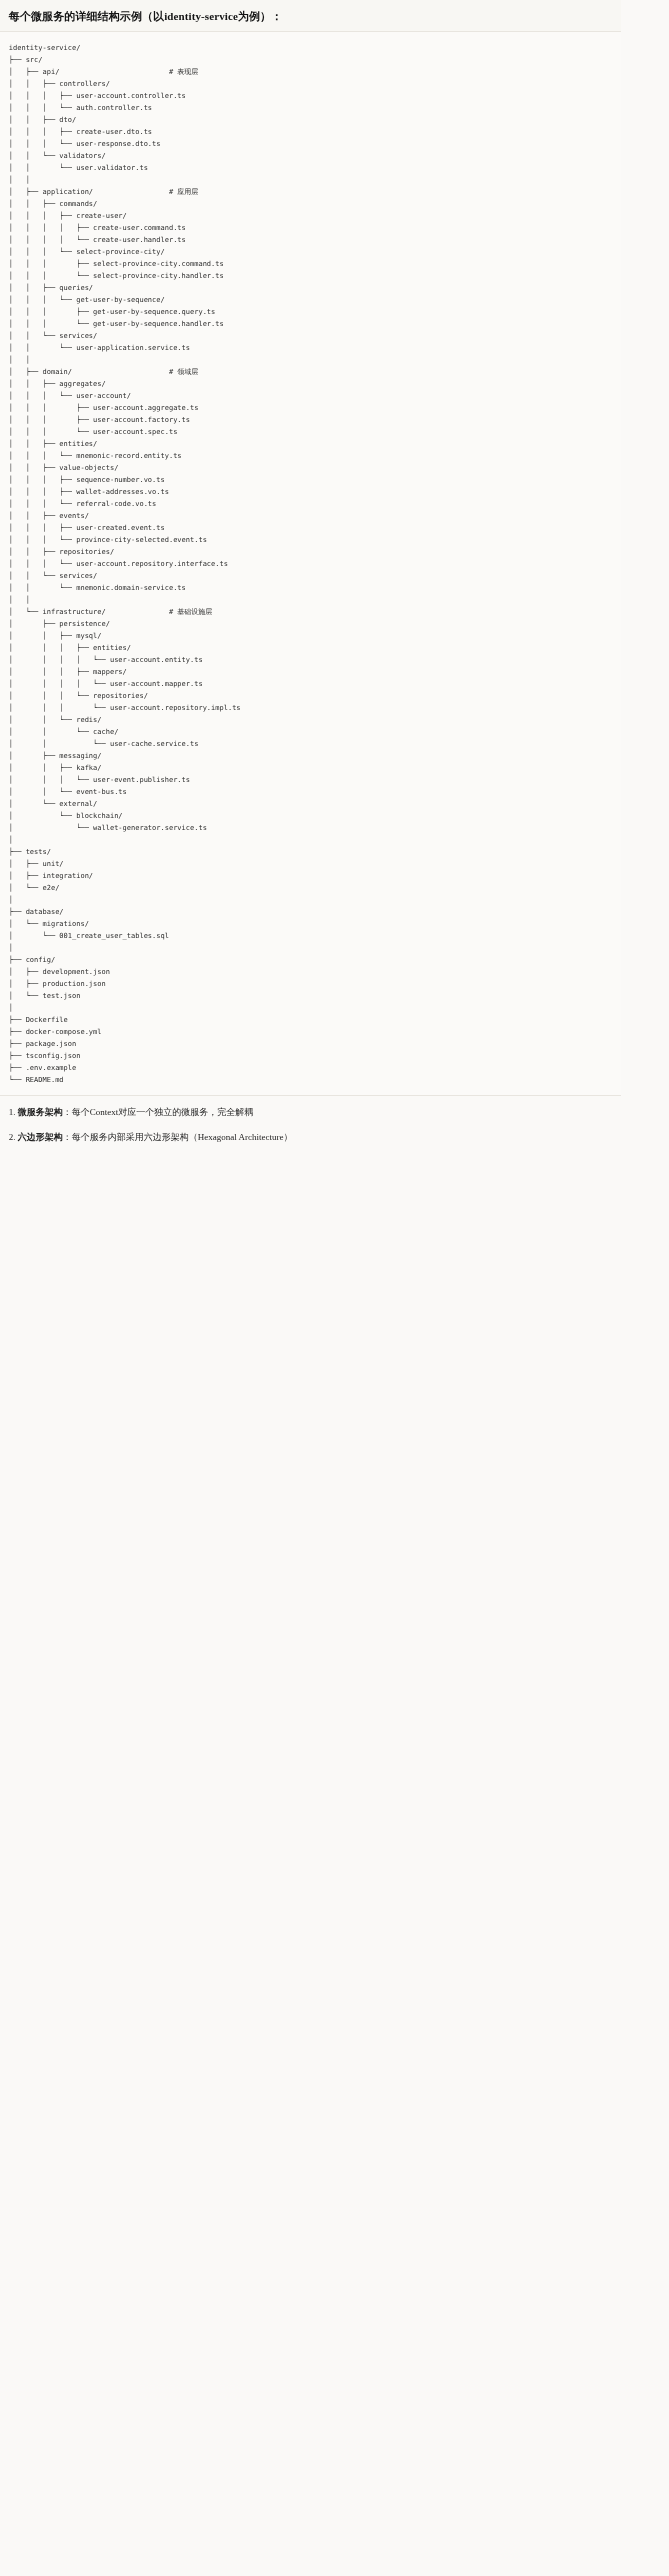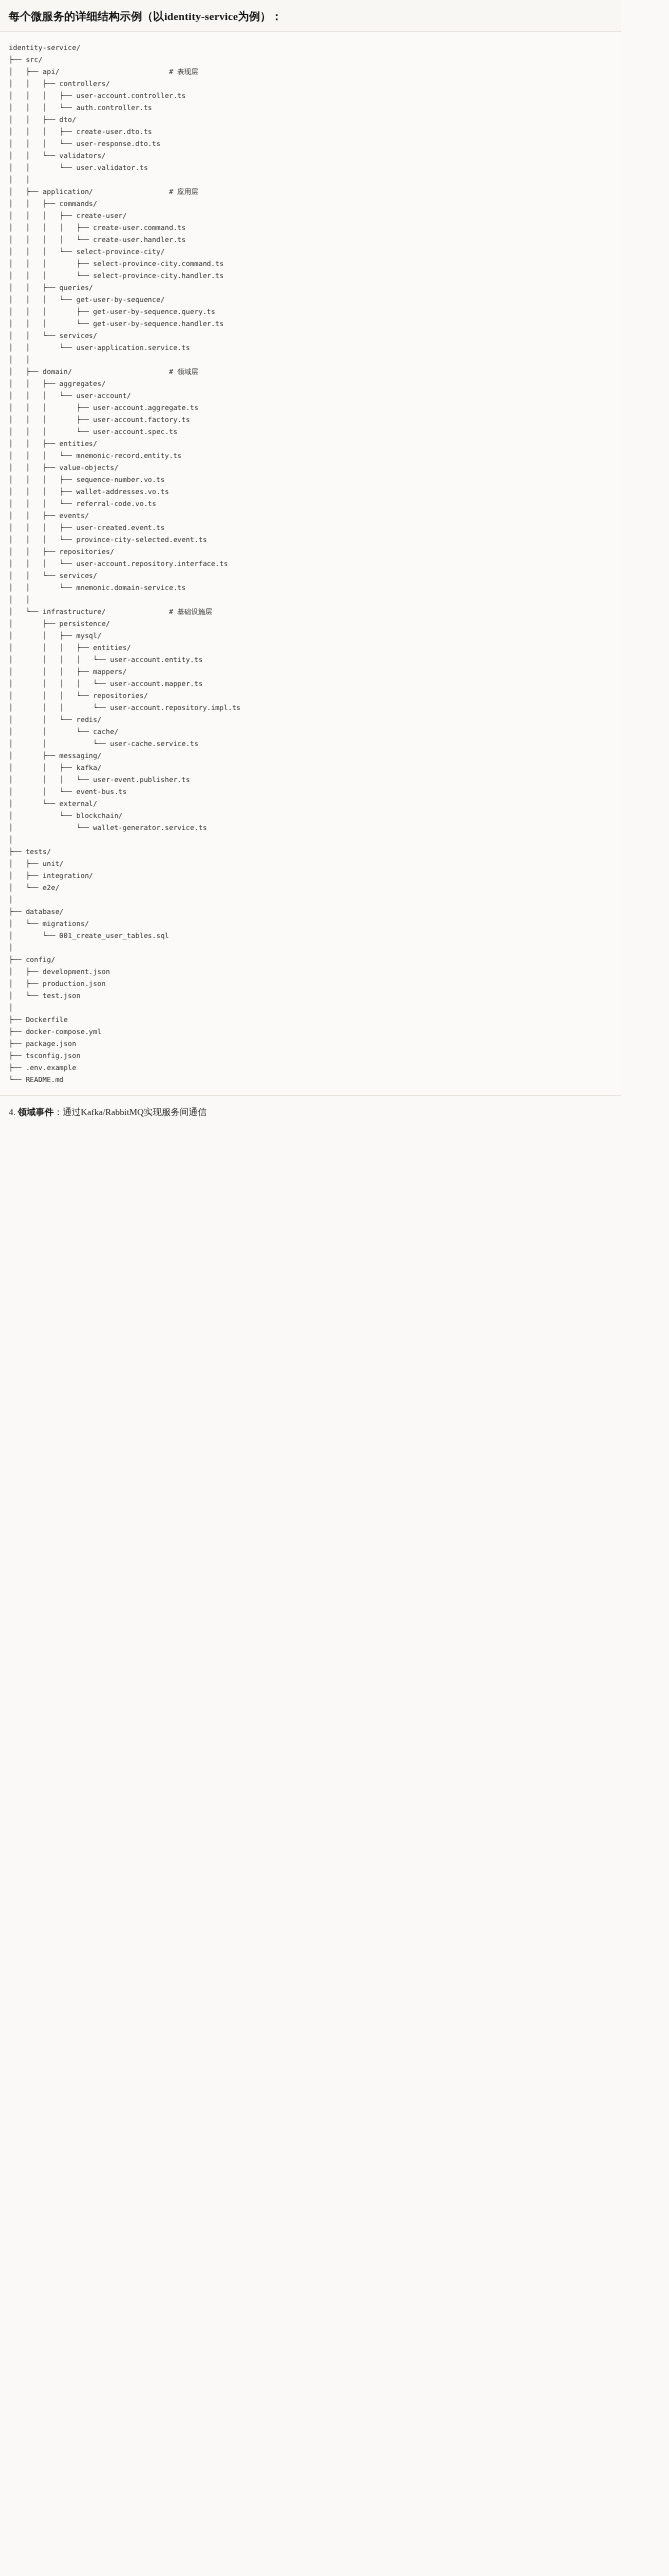--- a/index.html
+++ b/index.html
@@ -192,19 +192,22 @@
 ├── docker-compose.yml
 ├── package.json
 ├── tsconfig.json
 ├── .env.example
 └── README.md</pre>
   </div>
 
   <div class="notes">
     <ol class="note-list">
       <li>
-        <span class="num">4. </span><span class="term">领域事件</span><span class="desc">：通过Kafka/RabbitMQ实现服务间通信</span>
+        <span class="num">1. </span><span class="term">微服务架构</span><span class="desc">：每个Context对应一个独立的微服务，完全解耦</span>
+      </li>
+      <li>
+        <span class="num">2. </span><span class="term">六边形架构</span><span class="desc">：每个服务内部采用六边形架构（Hexagonal Architecture）</span>
       </li>
     </ol>
   </div>
 
 </div>
 
 
 </body></html>

